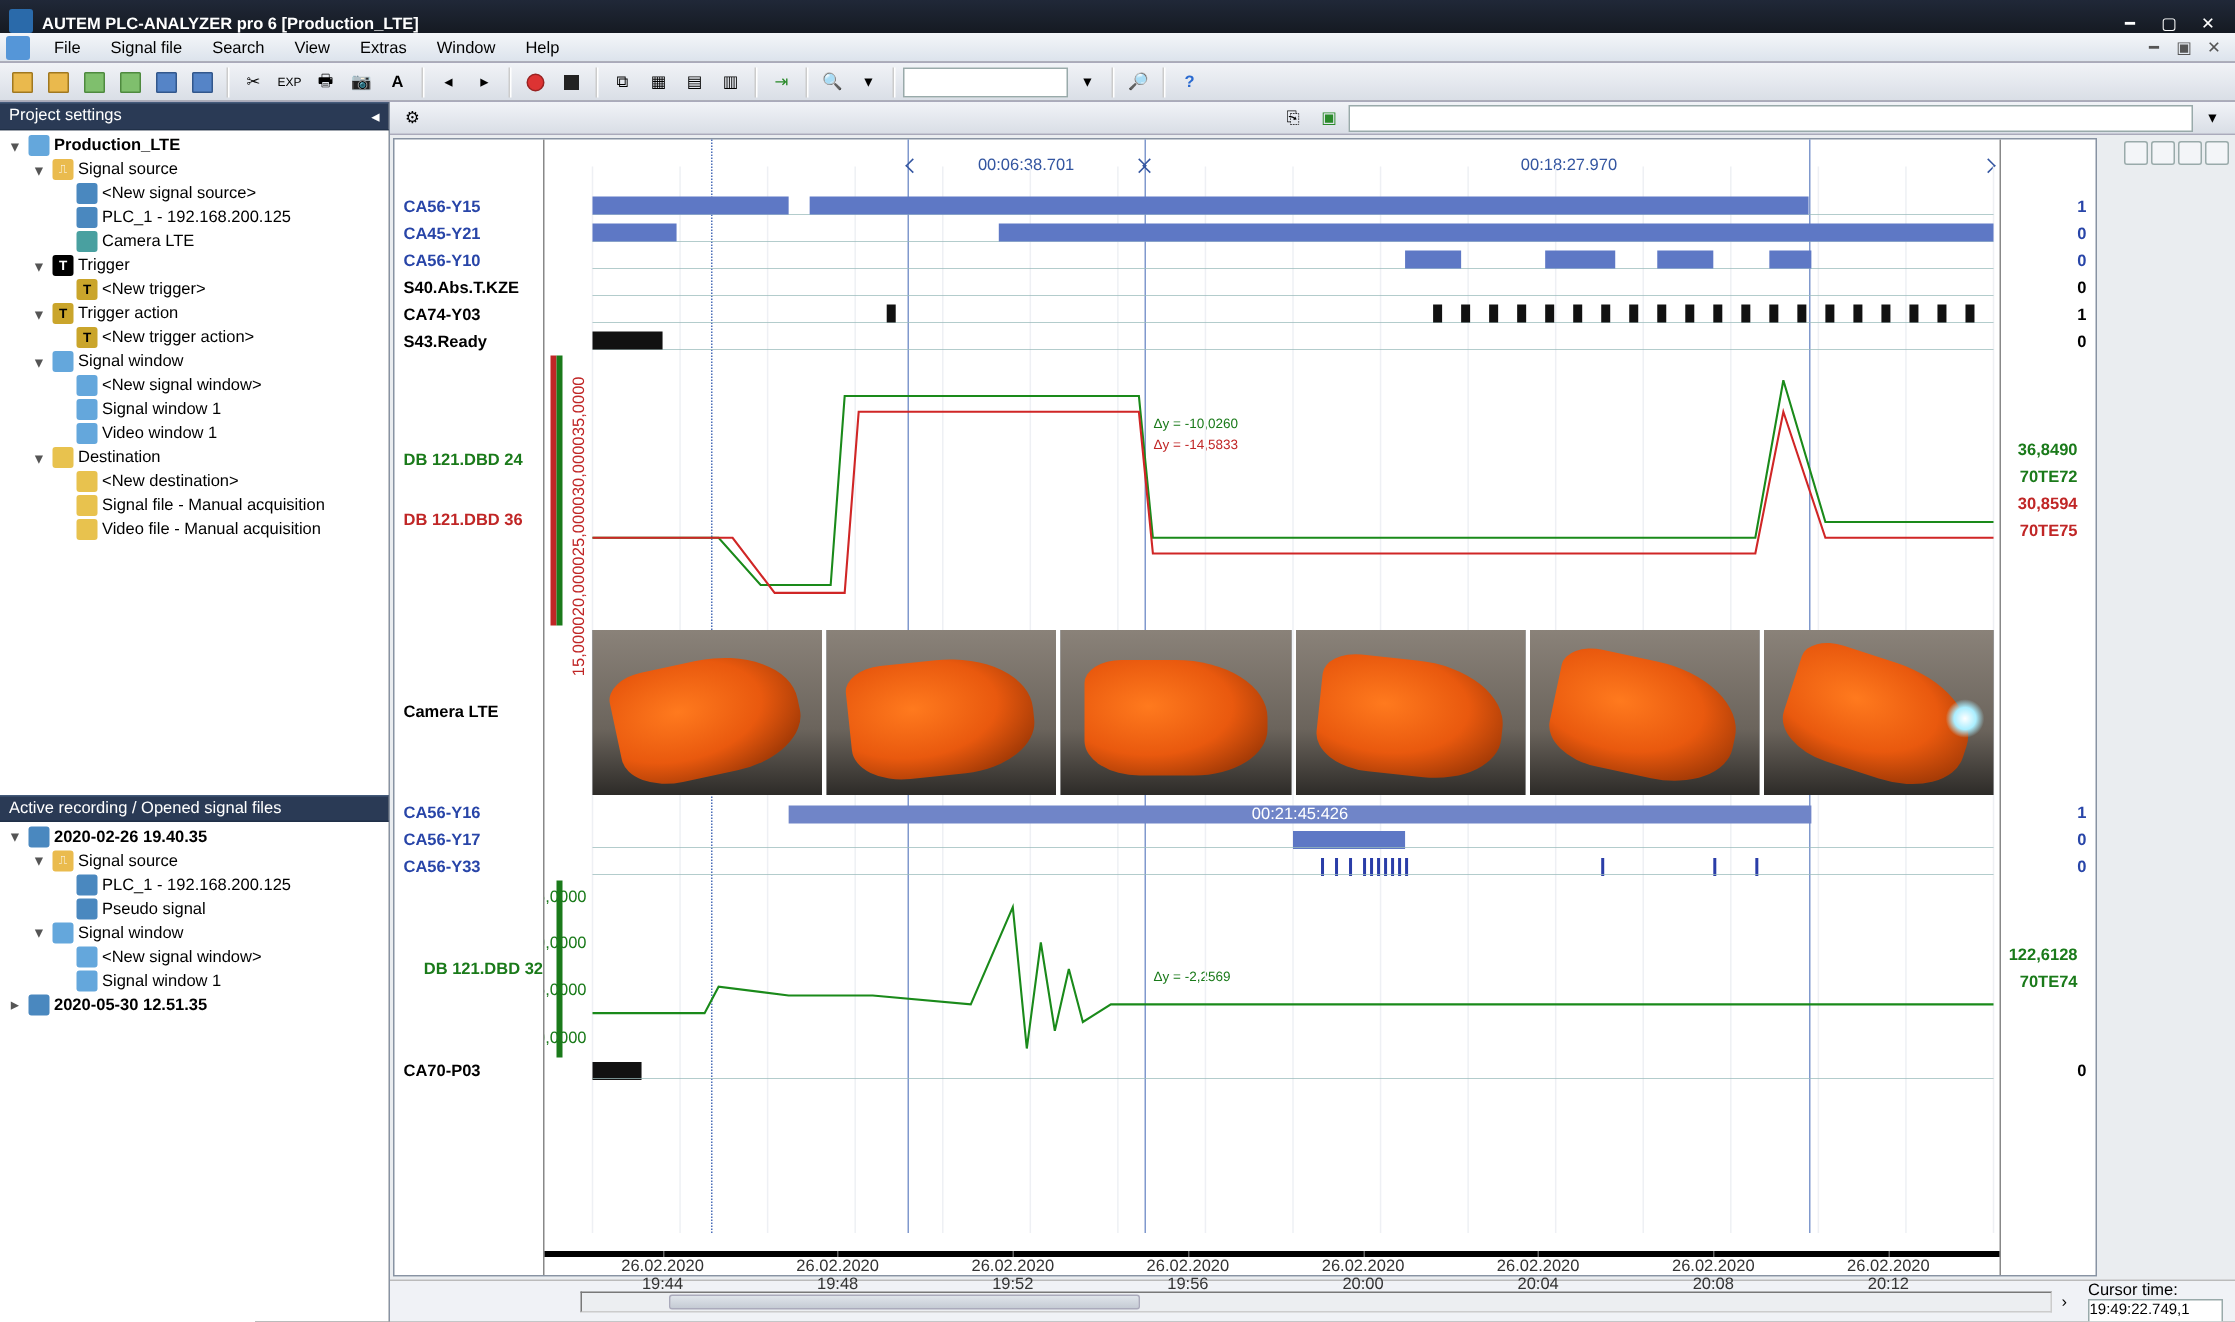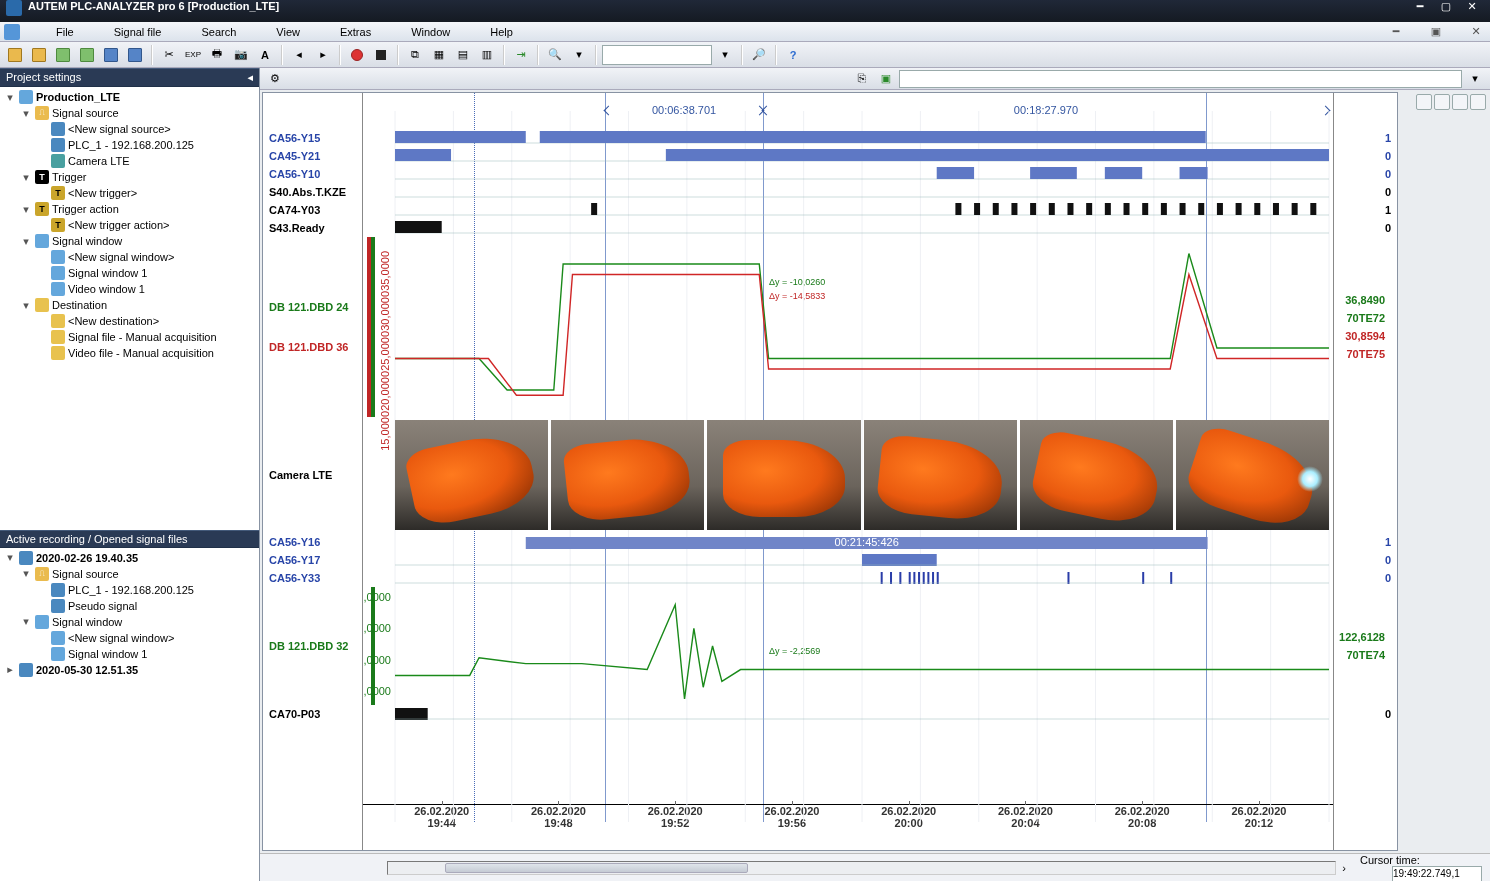--- a/index.html
+++ b/index.html
@@ -1,26 +1,26 @@
 <!DOCTYPE html>
 <html><head>
 <meta charset="utf-8">
 <style>
 * { box-sizing: border-box; margin: 0; padding: 0; font-family: "Segoe UI", Tahoma, sans-serif; font-size: 11px; }
 html, body { width: 1490px; height: 881px; overflow: hidden; background: #868686; }
 
 
-.titlebar { height: 22px; background: linear-gradient(#202838, #151a22); color: #fff; display: flex; align-items: flex-start; padding: 0 6px; }
+.titlebar { height: 22px; background: linear-gradient(#202838, #151a22); color: #fff; display: flex; align-items: flex-end; padding: 0 6px; }
 .titlebar .logo { width: 16px; height: 16px; background: #2a6aaa; border-radius: 2px; margin-right: 6px; display:inline-block; }
 .titlebar .title { font-weight: 600; flex: 1; }
 .titlebar .winbtns { display:flex; gap:2px; }
 .titlebar .winbtns span { width:24px; text-align:center; cursor:pointer; }
 
 
-.menubar { height: 20px; background: linear-gradient(#f4f6f9,#dce3ec); display: flex; align-items: center; padding: 0 4px; border-bottom: 1px solid #aab; gap: 20px; }
+.menubar { height: 20px; background: linear-gradient(#f4f6f9,#dce3ec); display: flex; align-items: center; padding: 0 4px; border-bottom: 1px solid #aab; }
 .menubar .m-icon { width:16px; height:16px; background:#5596d8; margin-right:6px; border-radius:2px;}
 .menubar .menu-item { padding: 2px 10px; cursor: pointer; }
 .menubar .spacer { flex:1; }
 .menubar .mdi-btn { width:16px; height:14px; margin:0 2px; cursor:pointer; text-align:center; color:#555; }
 
 
 .toolbar { height: 26px; background: linear-gradient(#f1f3f7,#d9dee6); display: flex; align-items: center; padding: 0 4px; border-bottom: 1px solid #aab; gap:2px;}
 .toolbar .sep { width:2px; height:20px; border-left:1px solid #ccc; border-right:1px solid #fff; margin:0 3px;}
 .tool-btn { width:22px; height:22px; display:flex; align-items:center; justify-content:center; border:1px solid transparent; border-radius:2px; cursor:pointer; font-size:11px;}
 .tool-btn svg, .tool-btn span { pointer-events:none; }
@@ -79,29 +79,29 @@
   background: radial-gradient(ellipse at 35% 40%, #ff7a1e 0%, #e9590e 50%, #a63b06 80%);
   border-radius:20% 50% 40% 30%; transform:rotate(-10deg);}
 .cam-frame .bg{position:absolute; inset:0; background:linear-gradient(#8a8279,#6b645c 60%,#2d2b28);}
 .cam-frame.spark::after{content:""; position:absolute; right:4%; top:42%; width:26px;height:26px; background:radial-gradient(#fff,#aef 40%,transparent 70%); border-radius:50%;}
 
 .rightbtns{ width:90px; flex:none; display:flex; align-items:flex-start; justify-content:flex-end; gap:2px; padding:4px; }
 .rbtn{width:16px;height:16px;border:1px solid #9aa;background:#f3f5f8;border-radius:2px;cursor:pointer;}
 
 
 .cursor-info{ display:flex; flex-direction:column; align-items:flex-start; font-size:10px; margin-left:8px;}
-.cursor-info input{width:90px; height:16px; border:1px solid #9aa; font-size:10px; padding:0 0;margin-left:32px;}
+.cursor-info input{width:90px; height:16px; border:1px solid #9aa; font-size:10px; padding:0 0;}
 .timebase-lbl{font-size:10px;}
 .stepper{display:flex;align-items:center;gap:2px;}
 .stepper button{width:18px;height:18px;border:1px solid #9aa;background:#f5f7fa;border-radius:9px;cursor:pointer;}
 .stepper .slider{width:50px;height:6px;background:#ccd; border-radius:3px; position:relative;}
 .stepper .slider .knob{position:absolute;left:30%;top:-4px;width:10px;height:14px;background:#fff;border:1px solid #999;border-radius:2px;}
 
 
-.xaxis{position:absolute; left:0; right:0; bottom:0; height:46px; border-top:1px solid #000000; font-size:9px; color:#333;font-weight:bold;}
+.xaxis{position:absolute; left:0; right:0; bottom:0; height:16px; border-top:4px solid #000000; font-size:9px; color:#333;}
 .xaxis .tick{position:absolute; top:0; width:60px; text-align:center; transform:translateX(-50%);}
 .xaxis .tick::before{content:"";position:absolute; left:50%; top:-4px; width:1px; height:4px; background:#666;}
 
 
 .delta{position:absolute; font-size:9px; font-family:Liberation Sans, sans-serif; white-space:nowrap;}
 .delta.g{color:#1a7a1a;} .delta.r{color:#c02626;}
 
 
 .marker{position:absolute; top:0; bottom:28px; width:1px; background:#4a6db8; opacity:.7;}
 .dmarker{position:absolute; top:0; bottom:28px; width:0; border-left:1px dotted #4a6db8;}
@@ -379,21 +379,21 @@
           <div style="height:180px; display:flex; flex-direction:column; justify-content:center; gap:22px;">
             <div class="lbl green">DB  121.DBD  24</div>
             <div class="lbl red">DB  121.DBD  36</div>
           </div>
           <div style="height:116px;display:flex;align-items:center;">
             <div class="lbl black">Camera LTE</div>
           </div>
           <div class="lbl blue">CA56-Y16</div>
           <div class="lbl blue">CA56-Y17</div>
           <div class="lbl blue">CA56-Y33</div>
-          <div style="height:118px;display:flex;align-items:center;">
+          <div style="height:118px;display:flex;align-items:center;justify-content:flex-end;">
             <div class="lbl green">DB  121.DBD  32</div>
           </div>
           <div class="lbl black">CA70-P03</div>
         </div>
 
         <div class="chart-canvas" id="cv">
 
           <div class="dmarker" id="mk0" style="left: 111.39px;"></div>
           <div class="marker" id="mk1" style="left: 242.15px;"></div>
           <div class="marker" id="mk2" style="left: 399.996px;"></div>

